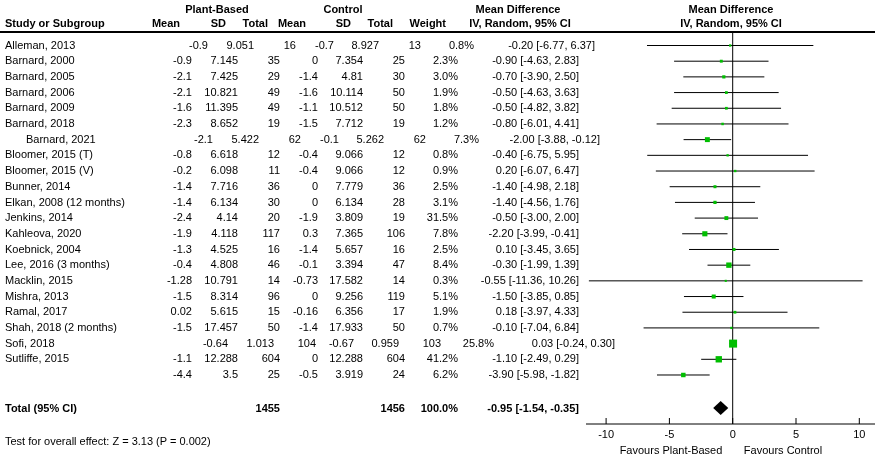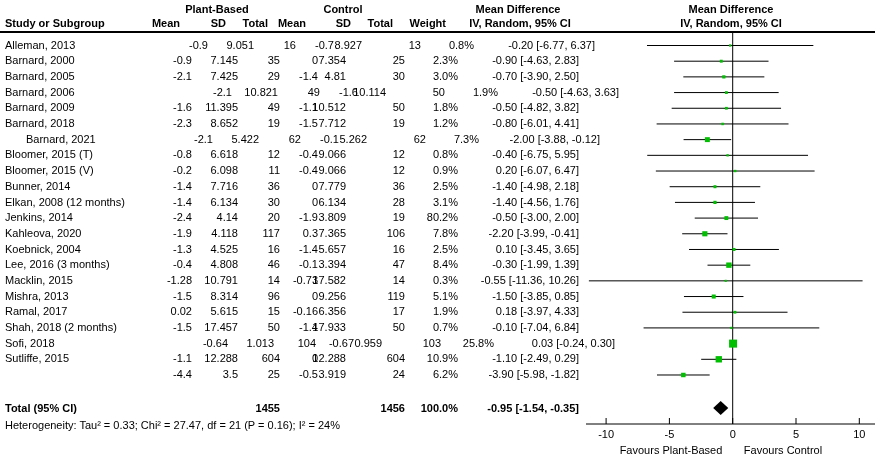--- a/index.html
+++ b/index.html
@@ -13,21 +13,21 @@
   .ctr{transform:translateX(-50%);}
   .rule{position:absolute;left:0;top:31px;width:887px;height:2px;background:#000;}
   .row{position:absolute;left:0;width:582px;height:15.7px;line-height:15.7px;}
   .row span{position:absolute;white-space:nowrap;line-height:15.7px;}
   .study{left:5px;}
   .m1{right:192px;} .s1{right:238px;} .t1{right:280px;}
   .m2{right:318px;} .s2{right:363px;} .t2{right:405px;}
   .w{right:429px;} .ci{right:308px;}
   
   .row .m1{right:390px;} .row .s1{right:344px;text-align:center;} .row .t1{right:302px;}
-  .row .m2{right:264px;} .row .s2{right:236px;} .row .t2{right:177px;}
+  .row .m2{right:264px;} .row .s2{right:219px;} .row .t2{right:177px;}
   .row .w{right:124px;} .row .ci{right:3px;}
   .foot{position:absolute;left:5px;white-space:nowrap;line-height:14px;}
   svg#plot{position:absolute;left:0;top:0;pointer-events:none;}
 </style>
 </head>
 <body>
 
 <div class="screen">
 
   <div class="abs b ctr" style="left:217px;top:3px;">Plant-Based</div>
@@ -75,21 +75,21 @@
       <span class="study">Barnard, 2005</span>
       <span class="m1">-2.1</span>
       <span class="s1">7.425</span>
       <span class="t1">29</span>
       <span class="m2">-1.4</span>
       <span class="s2">4.81</span>
       <span class="t2">30</span>
       <span class="w">3.0%</span>
       <span class="ci">-0.70 [-3.90, 2.50]</span>
     </div>
-      <div class="row" style="top: 84.67px; padding-left: 40px;">
+      <div class="row" style="top: 84.67px;">
       <span class="study">Barnard, 2006</span>
       <span class="m1">-2.1</span>
       <span class="s1">10.821</span>
       <span class="t1">49</span>
       <span class="m2">-1.6</span>
       <span class="s2">10.114</span>
       <span class="t2">50</span>
       <span class="w">1.9%</span>
       <span class="ci">-0.50 [-4.63, 3.63]</span>
     </div>
@@ -171,21 +171,21 @@
       <span class="ci">-1.40 [-4.56, 1.76]</span>
     </div>
       <div class="row" style="top: 210.19px;">
       <span class="study">Jenkins, 2014</span>
       <span class="m1">-2.4</span>
       <span class="s1">4.14</span>
       <span class="t1">20</span>
       <span class="m2">-1.9</span>
       <span class="s2">3.809</span>
       <span class="t2">19</span>
-      <span class="w">80.2%</span>
+      <span class="w">31.5%</span>
       <span class="ci">-0.50 [-3.00, 2.00]</span>
     </div>
       <div class="row" style="top: 225.88px;">
       <span class="study">Kahleova, 2020</span>
       <span class="m1">-1.9</span>
       <span class="s1">4.118</span>
       <span class="t1">117</span>
       <span class="m2">0.3</span>
       <span class="s2">7.365</span>
       <span class="t2">106</span>
@@ -270,21 +270,21 @@
       <span class="ci">0.03 [-0.24, 0.30]</span>
     </div>
       <div class="row" style="top: 351.4px;">
       <span class="study">Sutliffe, 2015</span>
       <span class="m1">-1.1</span>
       <span class="s1">12.288</span>
       <span class="t1">604</span>
       <span class="m2">0</span>
       <span class="s2">12.288</span>
       <span class="t2">604</span>
-      <span class="w">10.9%</span>
+      <span class="w">41.2%</span>
       <span class="ci">-1.10 [-2.49, 0.29]</span>
     </div>
       <div class="row" style="top: 367.09px;">
       <span class="m1">-4.4</span>
       <span class="s1">3.5</span>
       <span class="t1">25</span>
       <span class="m2">-0.5</span>
       <span class="s2">3.919</span>
       <span class="t2">24</span>
       <span class="w">6.2%</span>
@@ -293,21 +293,21 @@
     </div>
 
   <div class="row b" style="top:400.5px;">
     <span class="study">Total (95% CI)</span>
     <span class="t1">1455</span>
     <span class="t2">1456</span>
     <span class="w">100.0%</span>
     <span class="ci">-0.95 [-1.54, -0.35]</span>
   </div>
 
-  <div class="foot" style="top:418px;">Heterogeneity: Tau² = 0.33; Chi² = 27.47, df = 21 (P = 0.16); I² = 24%</div>
+  <div class="foot" style="top:434px;">Test for overall effect: Z = 3.13 (P = 0.002)</div>
 
   <svg id="plot" width="887" height="464" viewBox="0 0 887 464">
       <line x1="732.7" y1="33" x2="732.7" y2="424" stroke="#000000" stroke-width="1"></line>
       <line x1="646.9918" y1="45.5" x2="813.3442" y2="45.5" stroke="#000000" stroke-width="1"></line>
       <rect x="729.008" y="44.34" width="2.3200000000000003" height="2.3200000000000003" fill="#00BE00"></rect>
       <line x1="674.0842" y1="61.19" x2="768.5278000000001" y2="61.19" stroke="#000000" stroke-width="1"></line>
       <rect x="719.846" y="59.73" width="2.92" height="2.92" fill="#00BE00"></rect>
       <line x1="683.326" y1="76.88" x2="764.35" y2="76.88" stroke="#000000" stroke-width="1"></line>
       <rect x="722.238" y="75.28" width="3.2" height="3.2" fill="#00BE00"></rect>
       <line x1="674.0842" y1="92.57" x2="778.6558" y2="92.57" stroke="#000000" stroke-width="1"></line>

